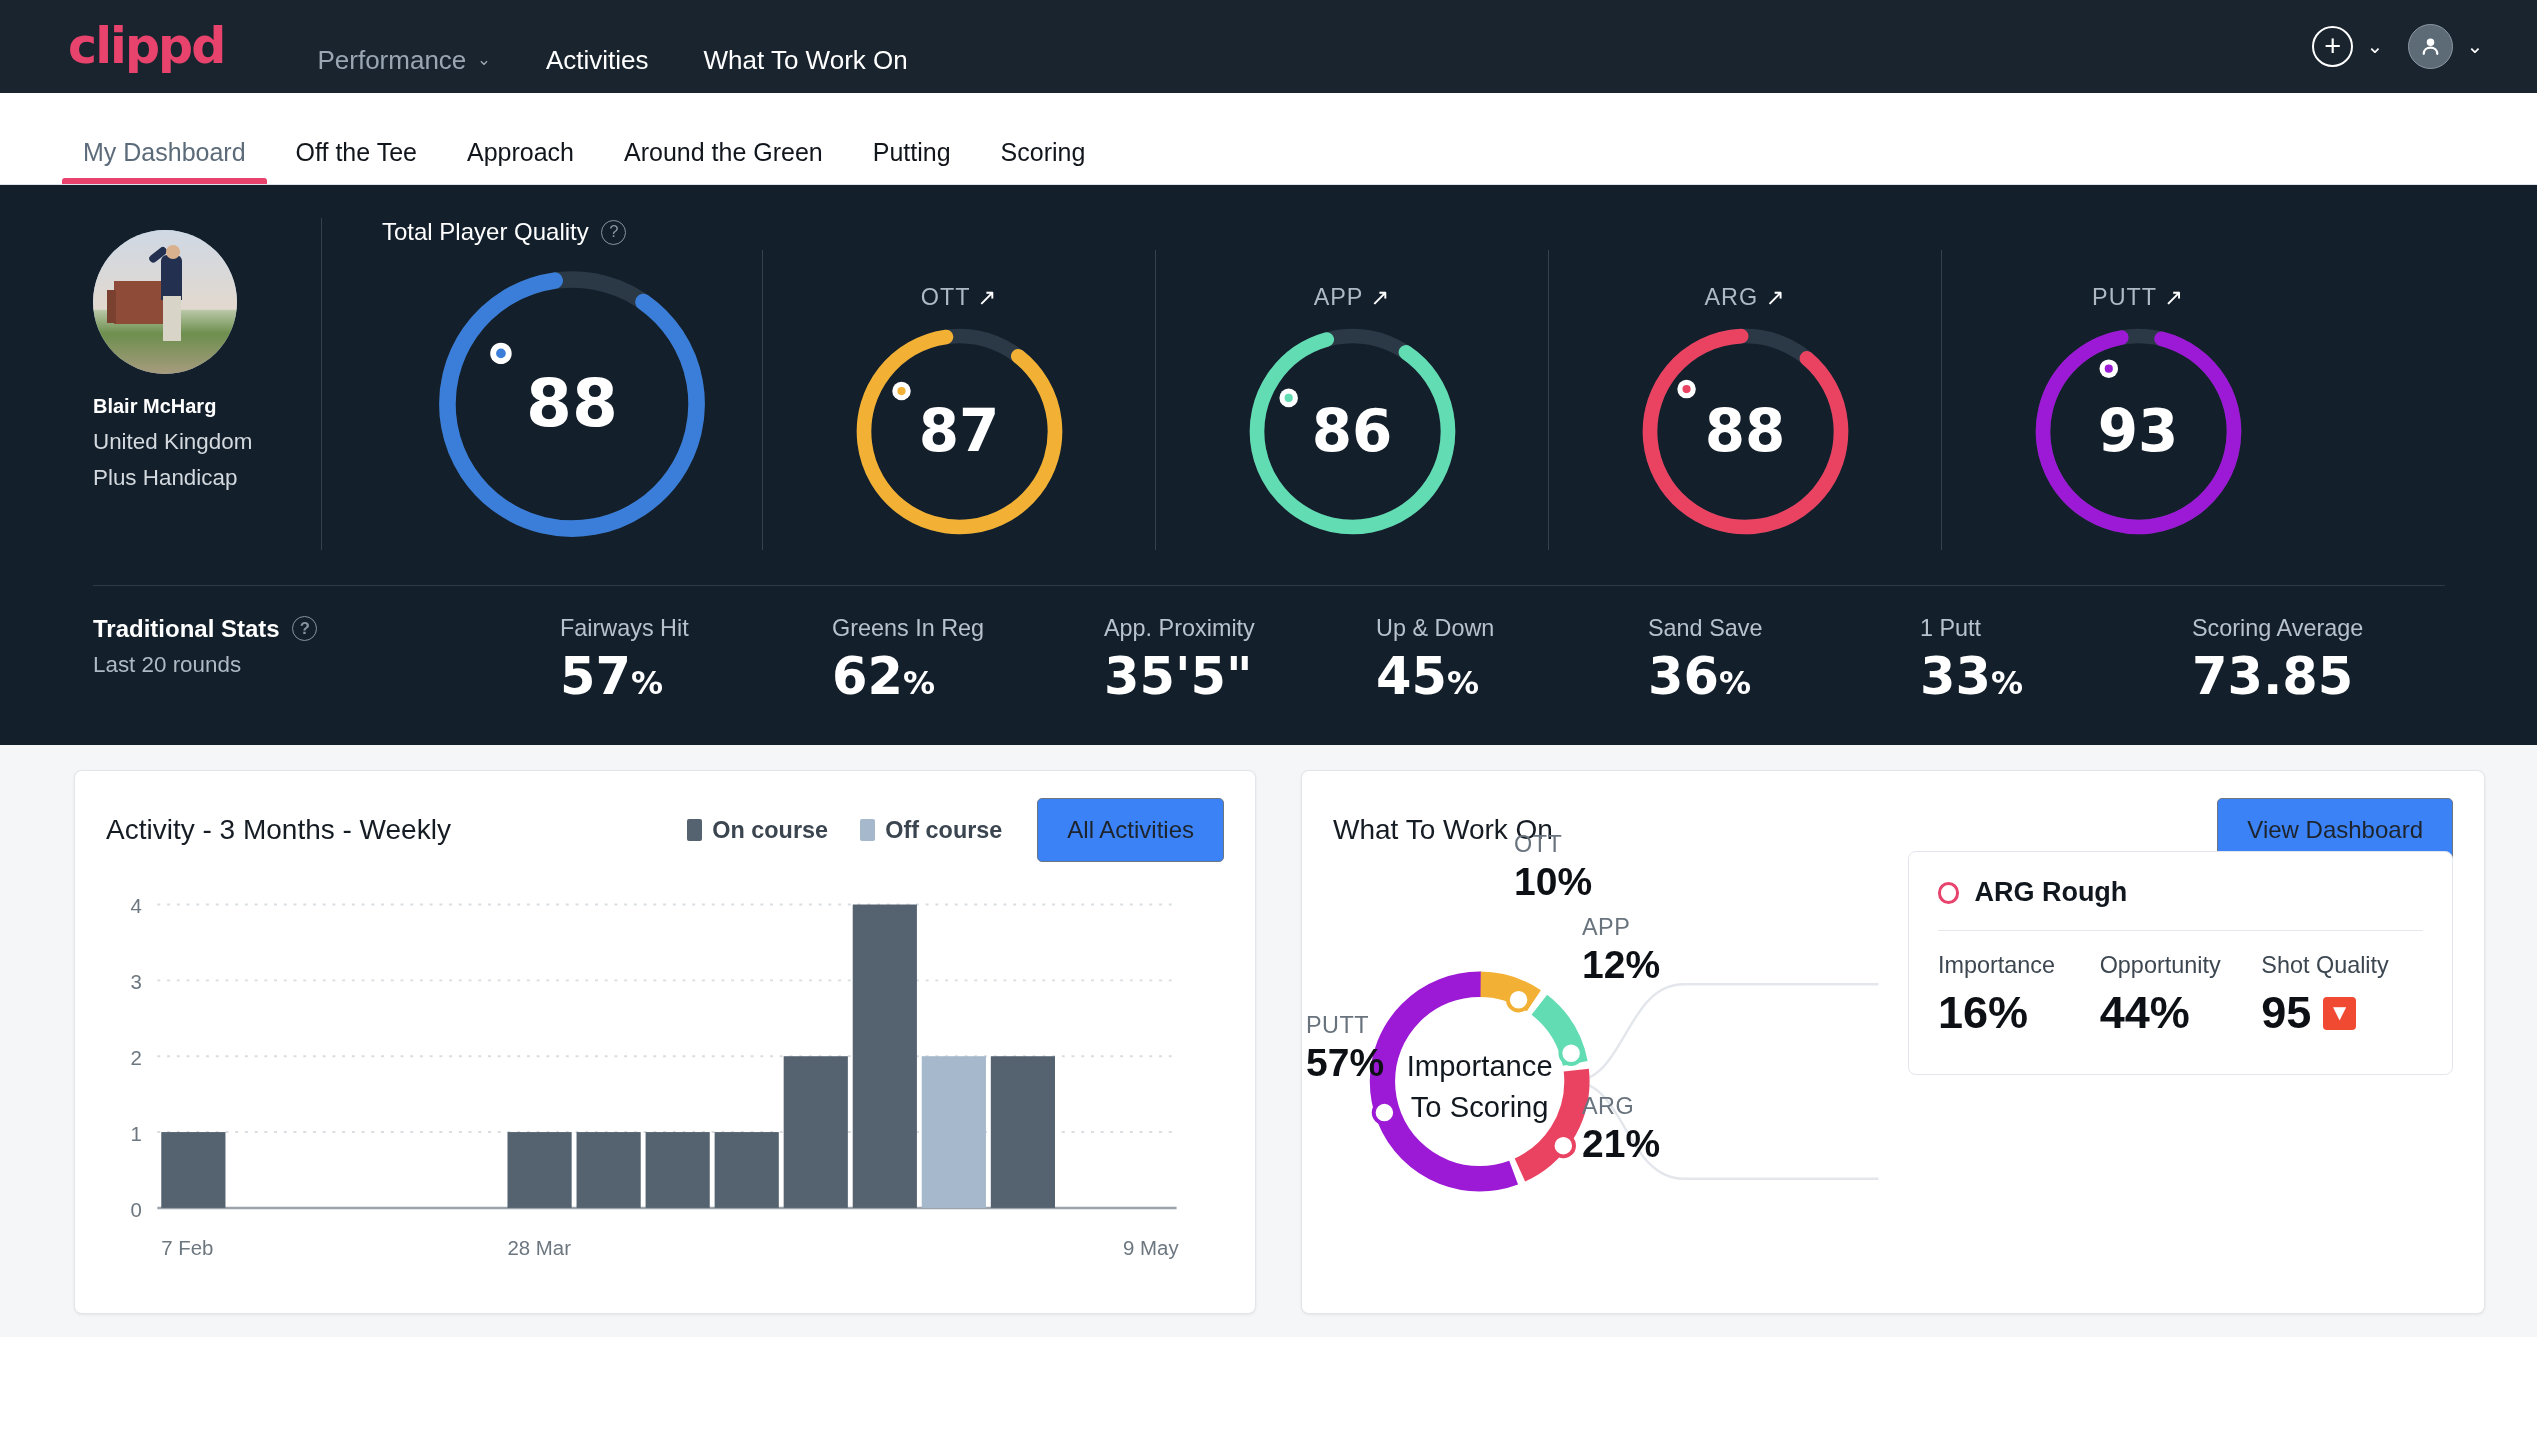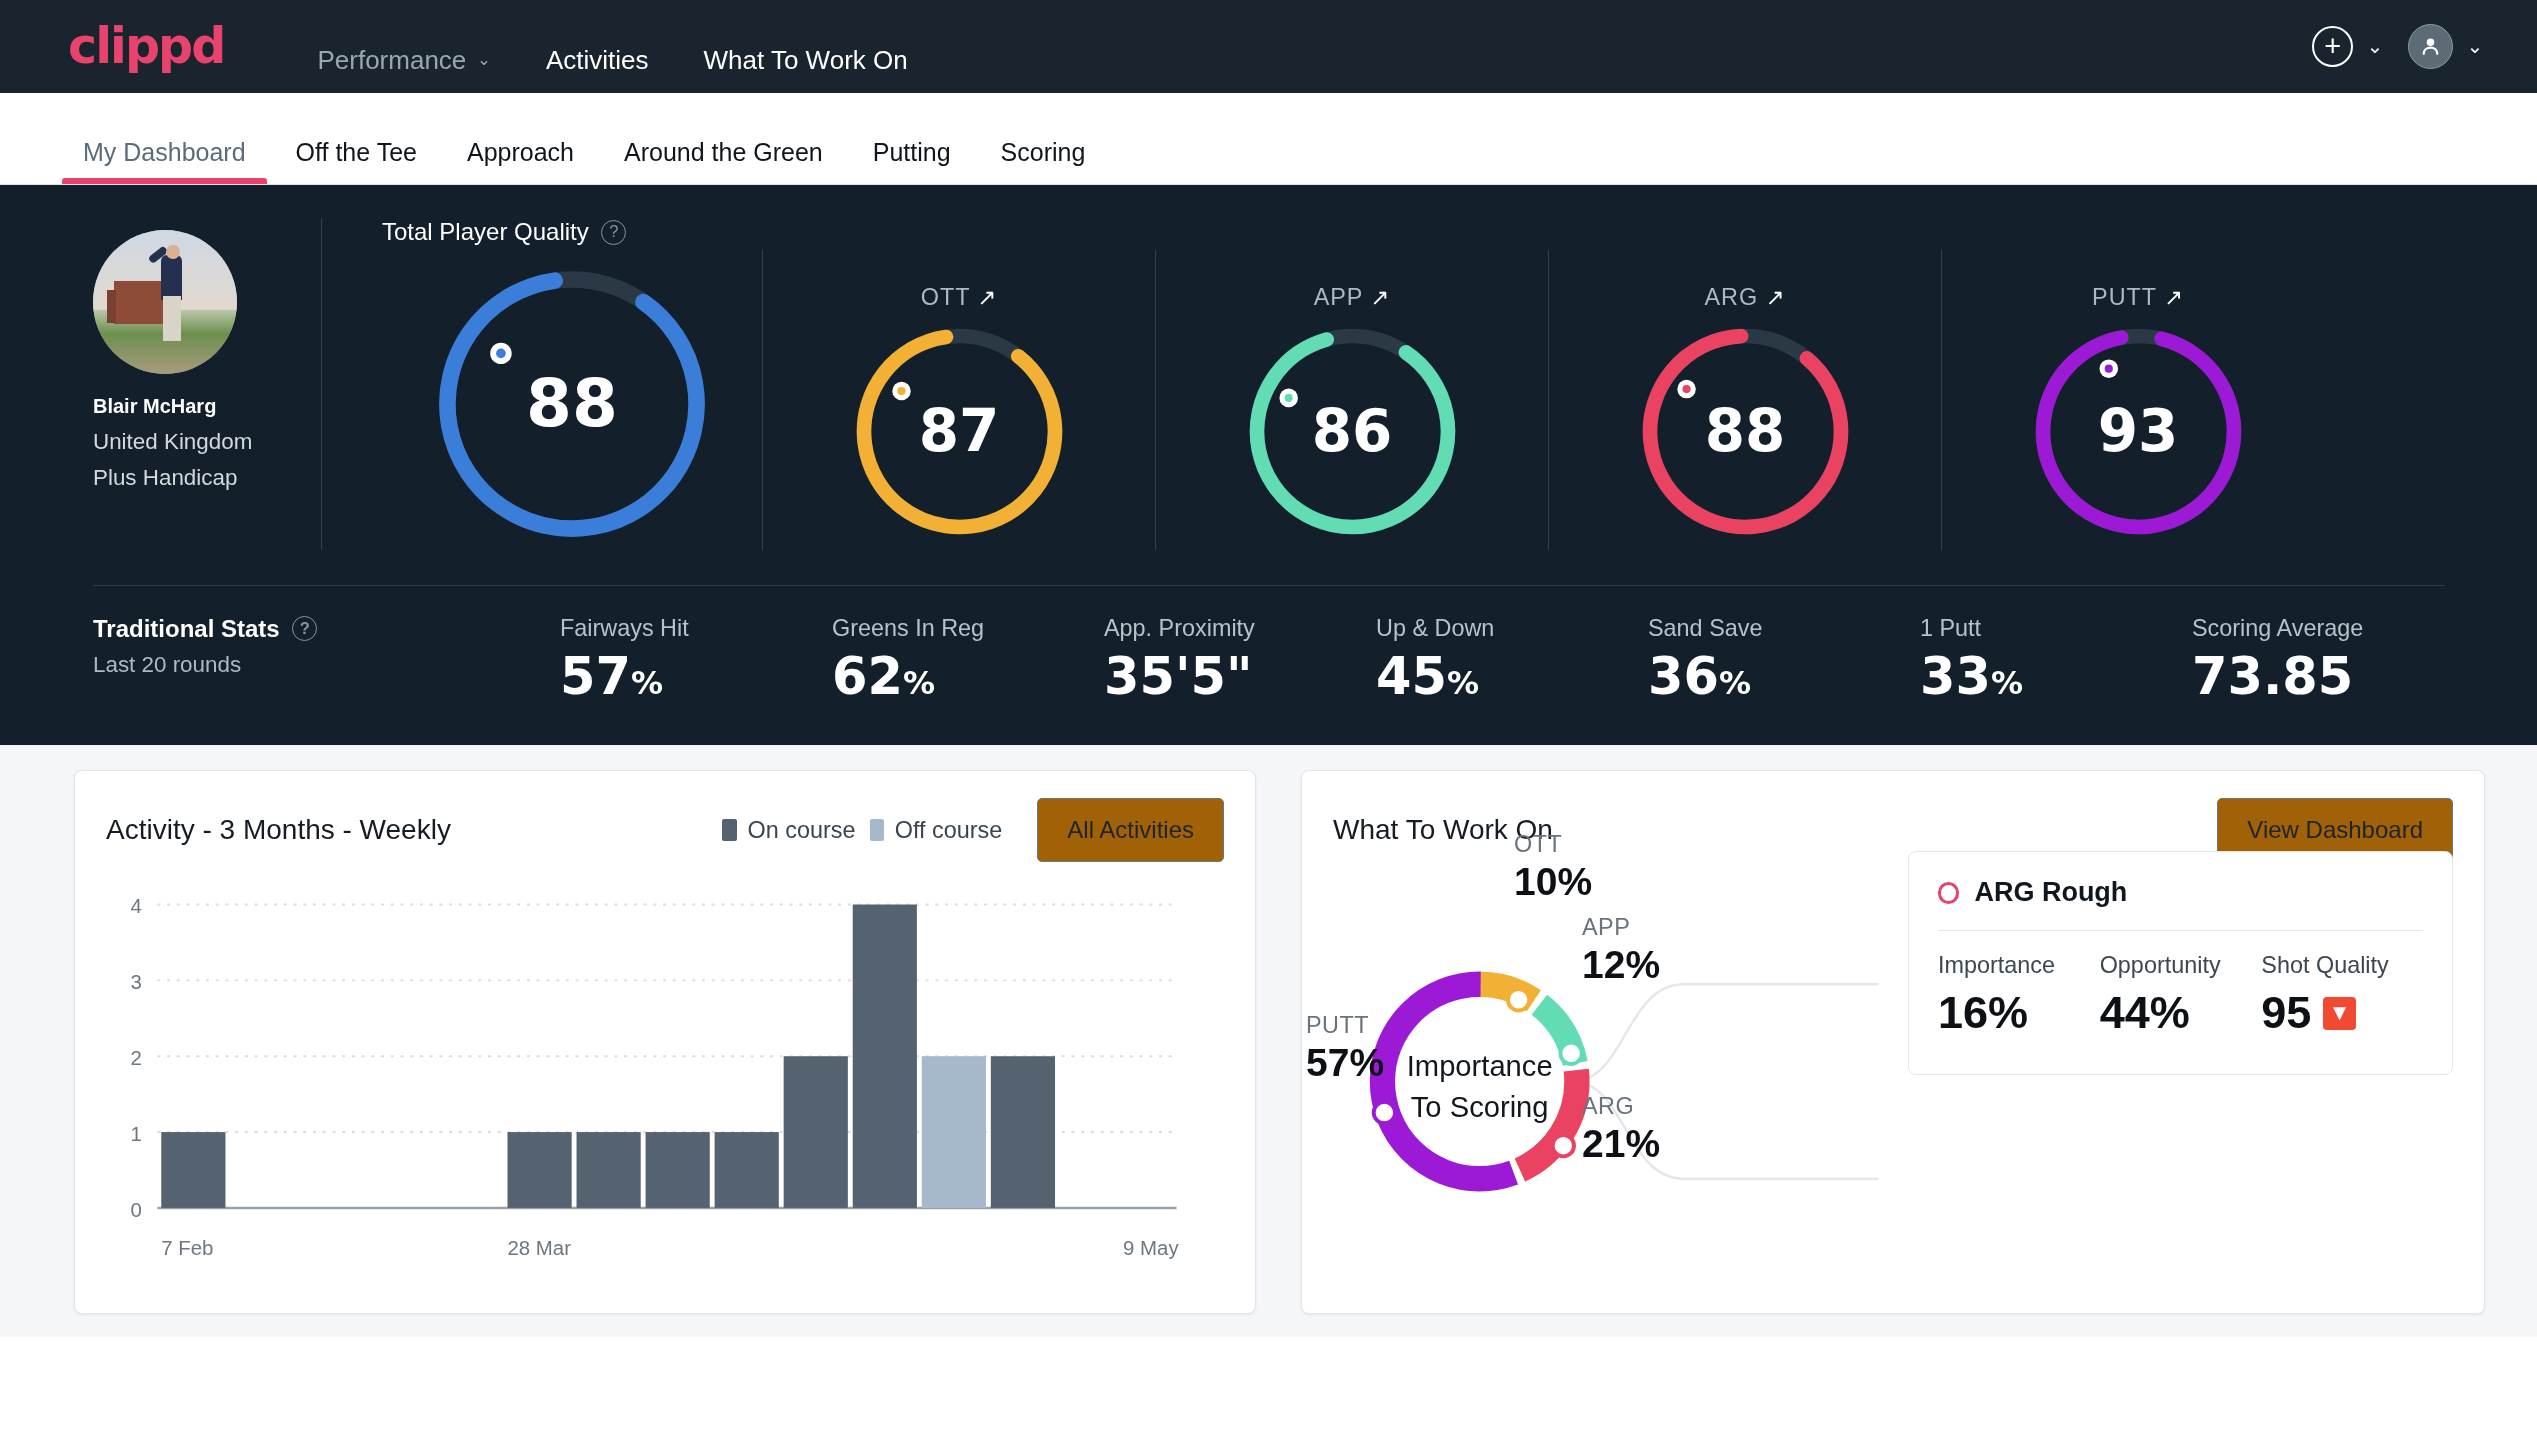--- a/index.html
+++ b/index.html
@@ -112,25 +112,25 @@
   
   .bottom { background:#f4f6f8; padding: 25px 74px 23.4px 74px; display:flex; gap: 45px; height: 592px;}
   .card {
     background:#ffffff; border:1px solid #e2e6ea; border-radius: 7.8px;
     box-shadow: 0 1px 2.9px rgba(0,0,0,.07);
   }
   .card.left { width: 1182px; flex:0 0 1182px; padding: 27px 31px 19.5px 31px; display:flex; flex-direction:column;}
   .card.right { flex:1; padding: 27px 31px 19.5px 31px; position:relative; }
   .card-head { display:flex; align-items:center; }
   .card-title { font-size: 28px; color:#161c24; font-weight:400; }
-  .legend { display:flex; align-items:center; gap: 14px; margin-left: auto; margin-right: 35px;}
+  .legend { display:flex; align-items:center; gap: 32px; margin-left: auto; margin-right: 35px; font-weight: bold;}
   .lg { display:flex; align-items:center; gap:10.7px; font-size:23.4px; color:#3a4550;}
   .sw { width:14.6px; height:21.4px; border-radius:1.9px; }
   .btn {
-    border:1.5px solid #6b7680; background:#a16207; border-radius:4.9px;
+    border:1.5px solid #6b7680; background:#3b82f6; border-radius:4.9px;
     font-size:24px; color:#1d242c; padding: 16.6px 29px; cursor:pointer;
     font-family:"Liberation Sans", sans-serif; white-space:nowrap;
   }
   .chart-area { flex:1; position:relative; margin-top: 25px; }
 
   
   .wlab { position:absolute; }
   .wlab .k { font-size: 23.4px; color:#69737d; letter-spacing:0.5px; }
   .wlab .v { font-size: 39px; font-weight:700; color:#0d1116; margin-top:1.9px;}
   .detail {

